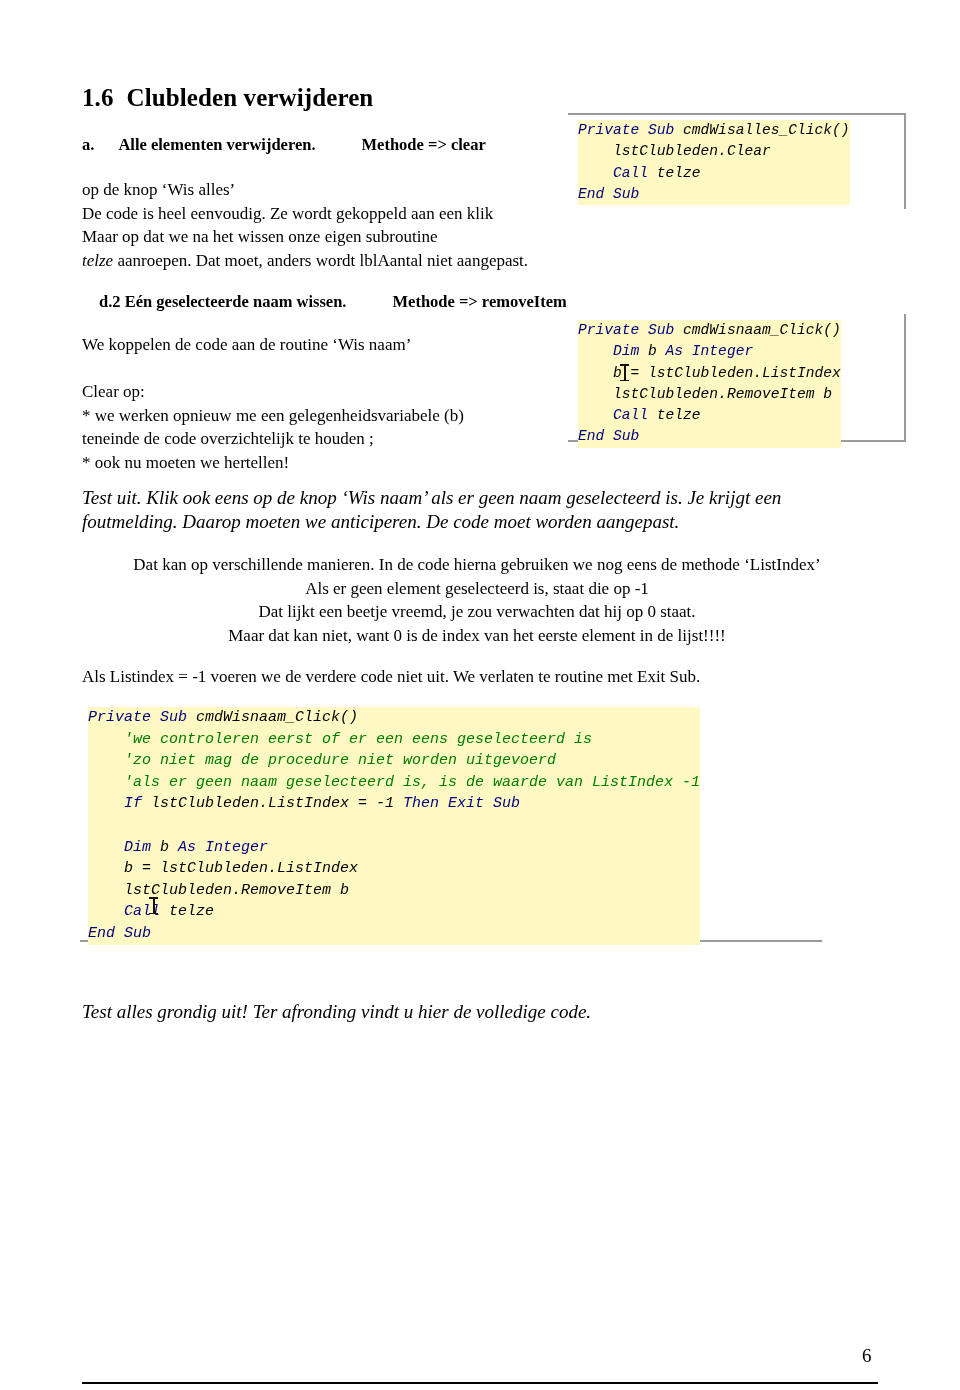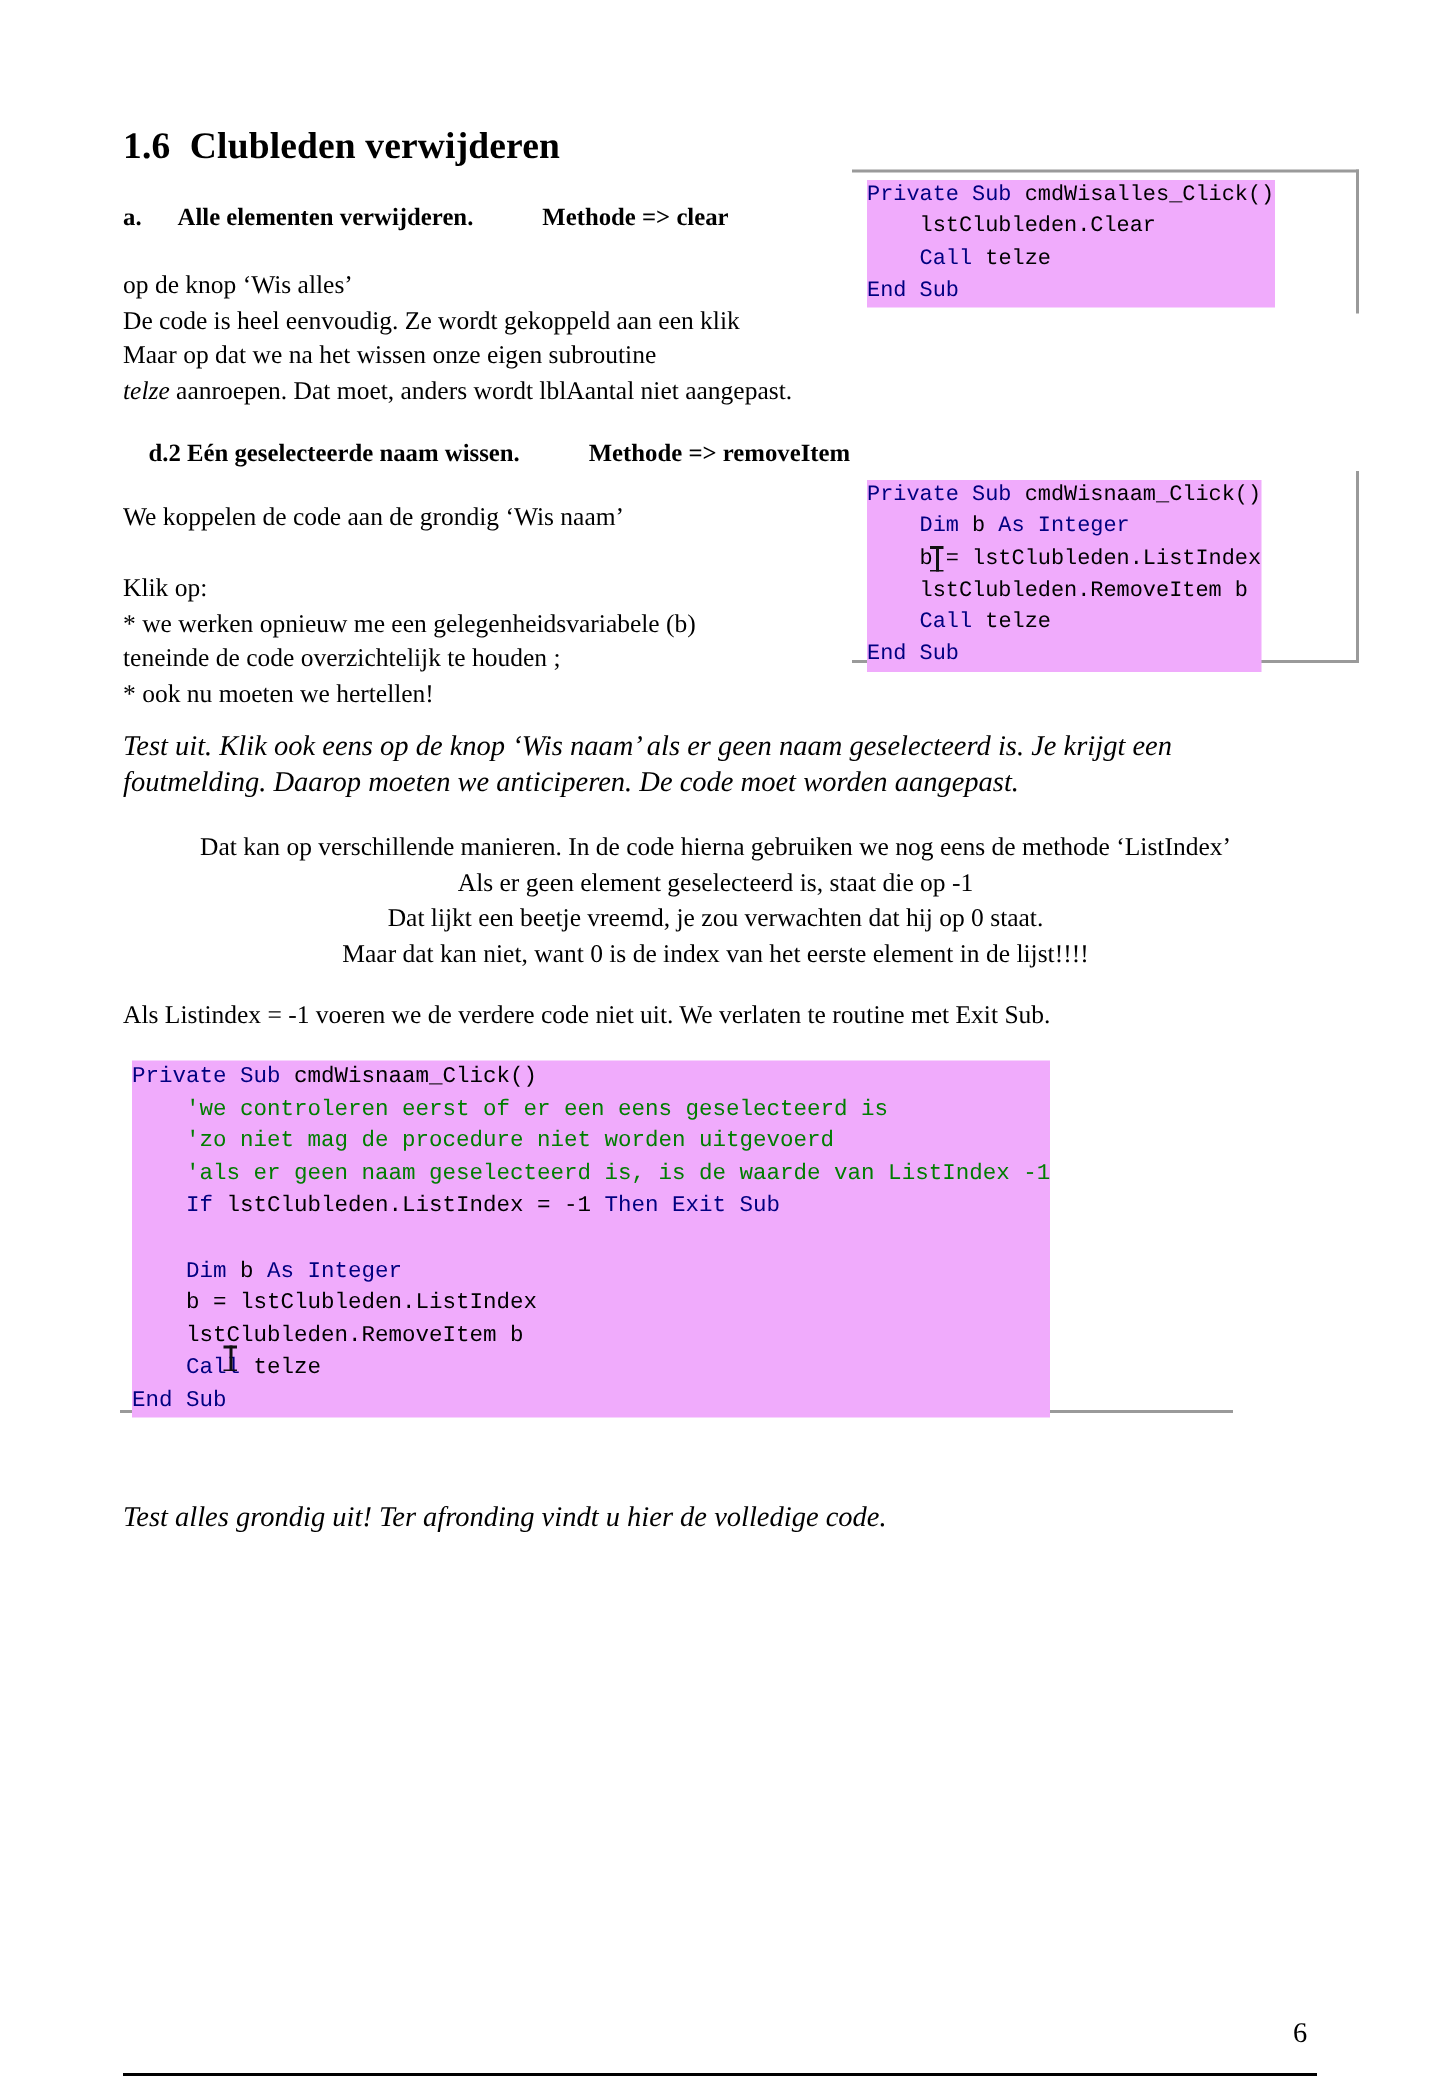--- a/index.html
+++ b/index.html
@@ -70,21 +70,22 @@
   }
 
   
   .code {
     position: absolute;
     font-family: "Liberation Mono", "DejaVu Sans Mono", monospace;
     font-size: 14.6px;
     line-height: 21.3px;
     white-space: pre;
     color: #000000;
-    background: #f0abfc;
+    background: #fef9c3;
+    font-style: italic;
   }
   .code .kw  { color: #000080; }
   .code .cm  { color: #007d00; }
   .code .pl  { color: #000000; }
 
   .code-rule-top {
     position: absolute;
     border-top: 2px solid #9a9a9a;
   }
   .code-rule-bottom {
@@ -148,24 +149,24 @@
   <div class="code-rule-right" style="left:904px; top:113px; height:96px;"></div>
   <div class="code" style="left:578px; top:120px;"><span class="kw">Private Sub </span><span class="pl">cmdWisalles_Click()</span>
 <span class="pl">    lstClubleden.Clear</span>
 <span class="kw">    Call </span><span class="pl">telze</span>
 <span class="kw">End Sub</span></div>
 
   <div class="h2" style="left:99px; top:292px;">
     <span>d.2</span>&nbsp;<span>Eén geselecteerde naam wissen.</span><span class="gap"></span><span>Methode =&gt; removeItem</span>
   </div>
 
-  <div class="para" style="left:82px; top:333px; width:470px;">We koppelen de code aan de grondig ‘Wis naam’</div>
+  <div class="para" style="left:82px; top:333px; width:470px;">We koppelen de code aan de routine ‘Wis naam’</div>
 
   <div class="para" style="left:82px; top:380px; width:470px;">
-    <div>Klik op:</div>
+    <div>Clear op:</div>
     <div>* we werken opnieuw me een gelegenheidsvariabele (b)</div>
     <div>teneinde de code overzichtelijk te houden ;</div>
     <div>* ook nu moeten we hertellen!</div>
   </div>
 
   <div class="code-rule-right" style="left:904px; top:314px; height:126px;"></div>
   <div class="code-rule-bottom" style="left:568px; top:440px; width:338px;"></div>
   <div class="code" style="left:578px; top:320px;"><span class="kw">Private Sub </span><span class="pl">cmdWisnaam_Click()</span>
 <span class="kw">    Dim </span><span class="pl">b </span><span class="kw">As Integer</span>
 <span class="pl">    b = lstClubleden.ListIndex</span>

